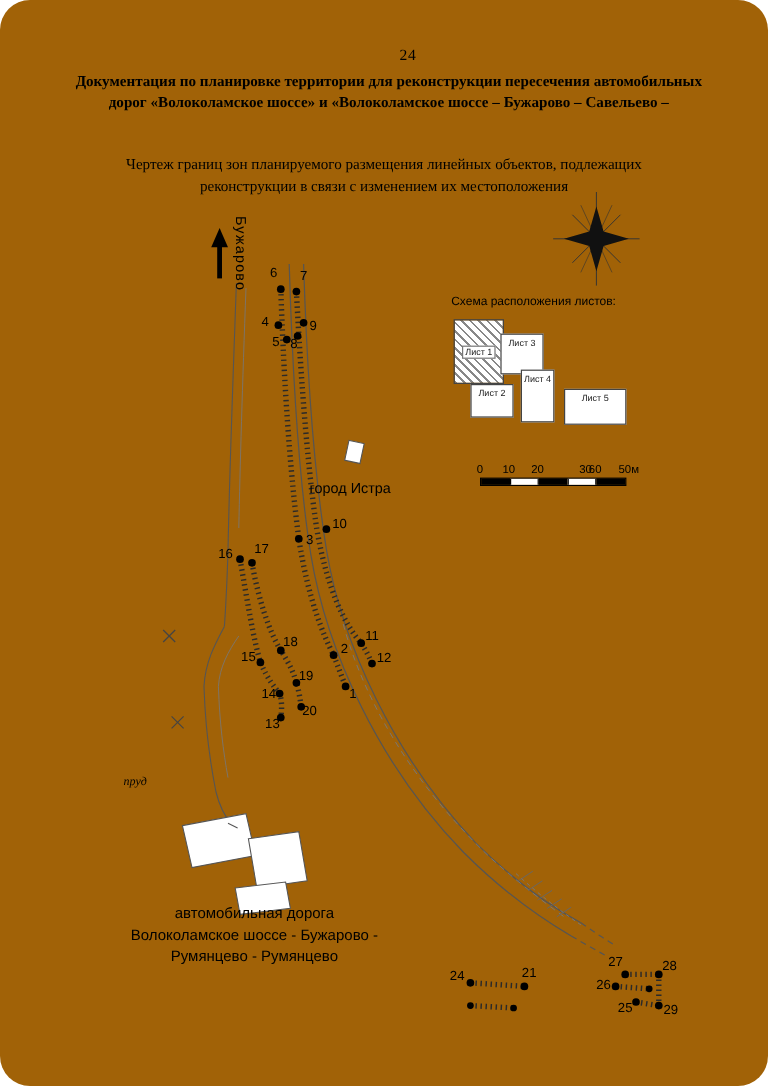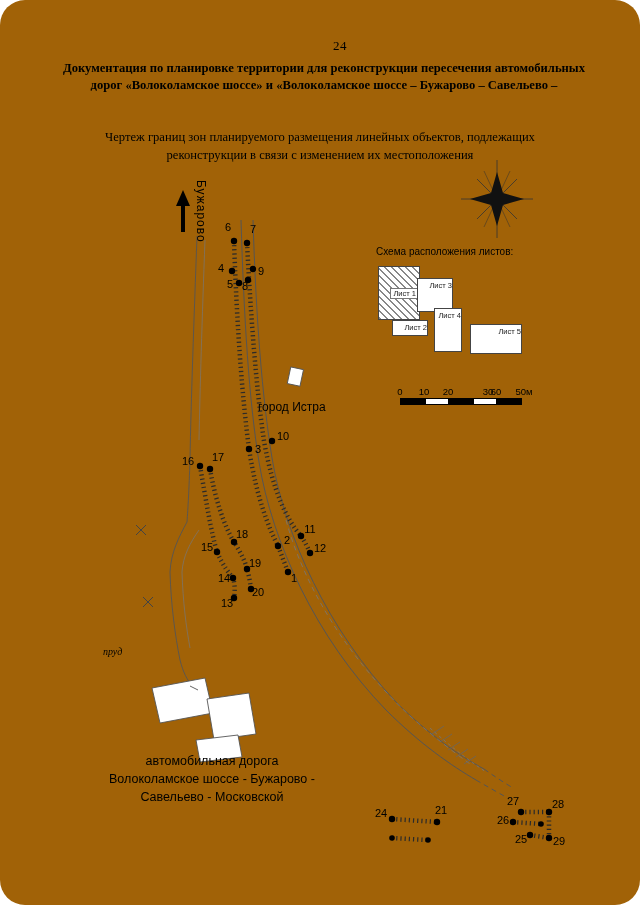--- a/index.html
+++ b/index.html
@@ -27,30 +27,30 @@
   }
   .city-label{left:258px;top:400px;font-size:12px;}
   .pond-label{left:103px;top:646px;font-size:10px;font-style:italic;font-family:"Liberation Serif",serif;}
   .road-label{
     left:90px;top:752px;width:244px;text-align:center;font-size:12.5px;line-height:1.45;
   }
   .scheme-title{left:376px;top:246px;font-size:10px;}
   .sheet{
     position:absolute;border:1px solid #444;background:#fff;
     font-family:"Liberation Sans",sans-serif;font-size:7.5px;color:#222;
-    display:flex;align-items:flex-start;justify-content:flex-end;padding-top:2px;box-sizing:border-box;
+    display:flex;align-items:flex-start;justify-content:center;padding-top:2px;box-sizing:border-box;
   }
   .sheet.hatched{
     background:repeating-linear-gradient(45deg,#888 0 1.5px,#fff 1.5px 5px);
     align-items:center;padding-top:0;
   }
   .sheet.hatched .chip{background:#fff;padding:0 2px;border:.5px solid #777;}
   .sheet-1{left:378px;top:266px;width:42px;height:54px;}
   .sheet-3{left:417px;top:278px;width:36px;height:34px;}
-  .sheet-2{left:392px;top:320px;width:36px;height:16px;}
+  .sheet-2{left:392px;top:320px;width:36px;height:28px;}
   .sheet-4{left:434px;top:308px;width:28px;height:44px;}
   .sheet-5{left:470px;top:324px;width:52px;height:30px;}
   .scale{position:absolute;left:398px;top:386px;width:132px;font-family:"Liberation Sans",sans-serif;}
   .scale .ticks{position:relative;height:12px;font-size:9.5px;}
   .scale .ticks span{position:absolute;transform:translateX(-50%);}
   .scale .ticks span:nth-child(1){left:2px;}
   .scale .ticks span:nth-child(2){left:26px;}
   .scale .ticks span:nth-child(3){left:50px;}
   .scale .ticks span:nth-child(4){left:90px;}
   .scale .ticks span:nth-child(5){left:98px;}
@@ -209,21 +209,21 @@
       </g>
   </svg>
 
   <div class="map-label direction-label">Бужарово</div>
   <div class="map-label city-label">город Истра</div>
   <div class="map-label pond-label">пруд</div>
 
   <div class="map-label road-label">
     <div>автомобильная дорога</div>
     <div>Волоколамское шоссе - Бужарово -</div>
-    <div>Савельево - Московской</div>
+    <div>Румянцево - Румянцево</div>
   </div>
 
   <div class="map-label scheme-title">Схема расположения листов:</div>
   <div class="sheet hatched sheet-1">
     <span class="chip">Лист 1</span>
   </div>
   <div class="sheet sheet-3">
     <span>Лист 3</span>
   </div>
   <div class="sheet sheet-2">

